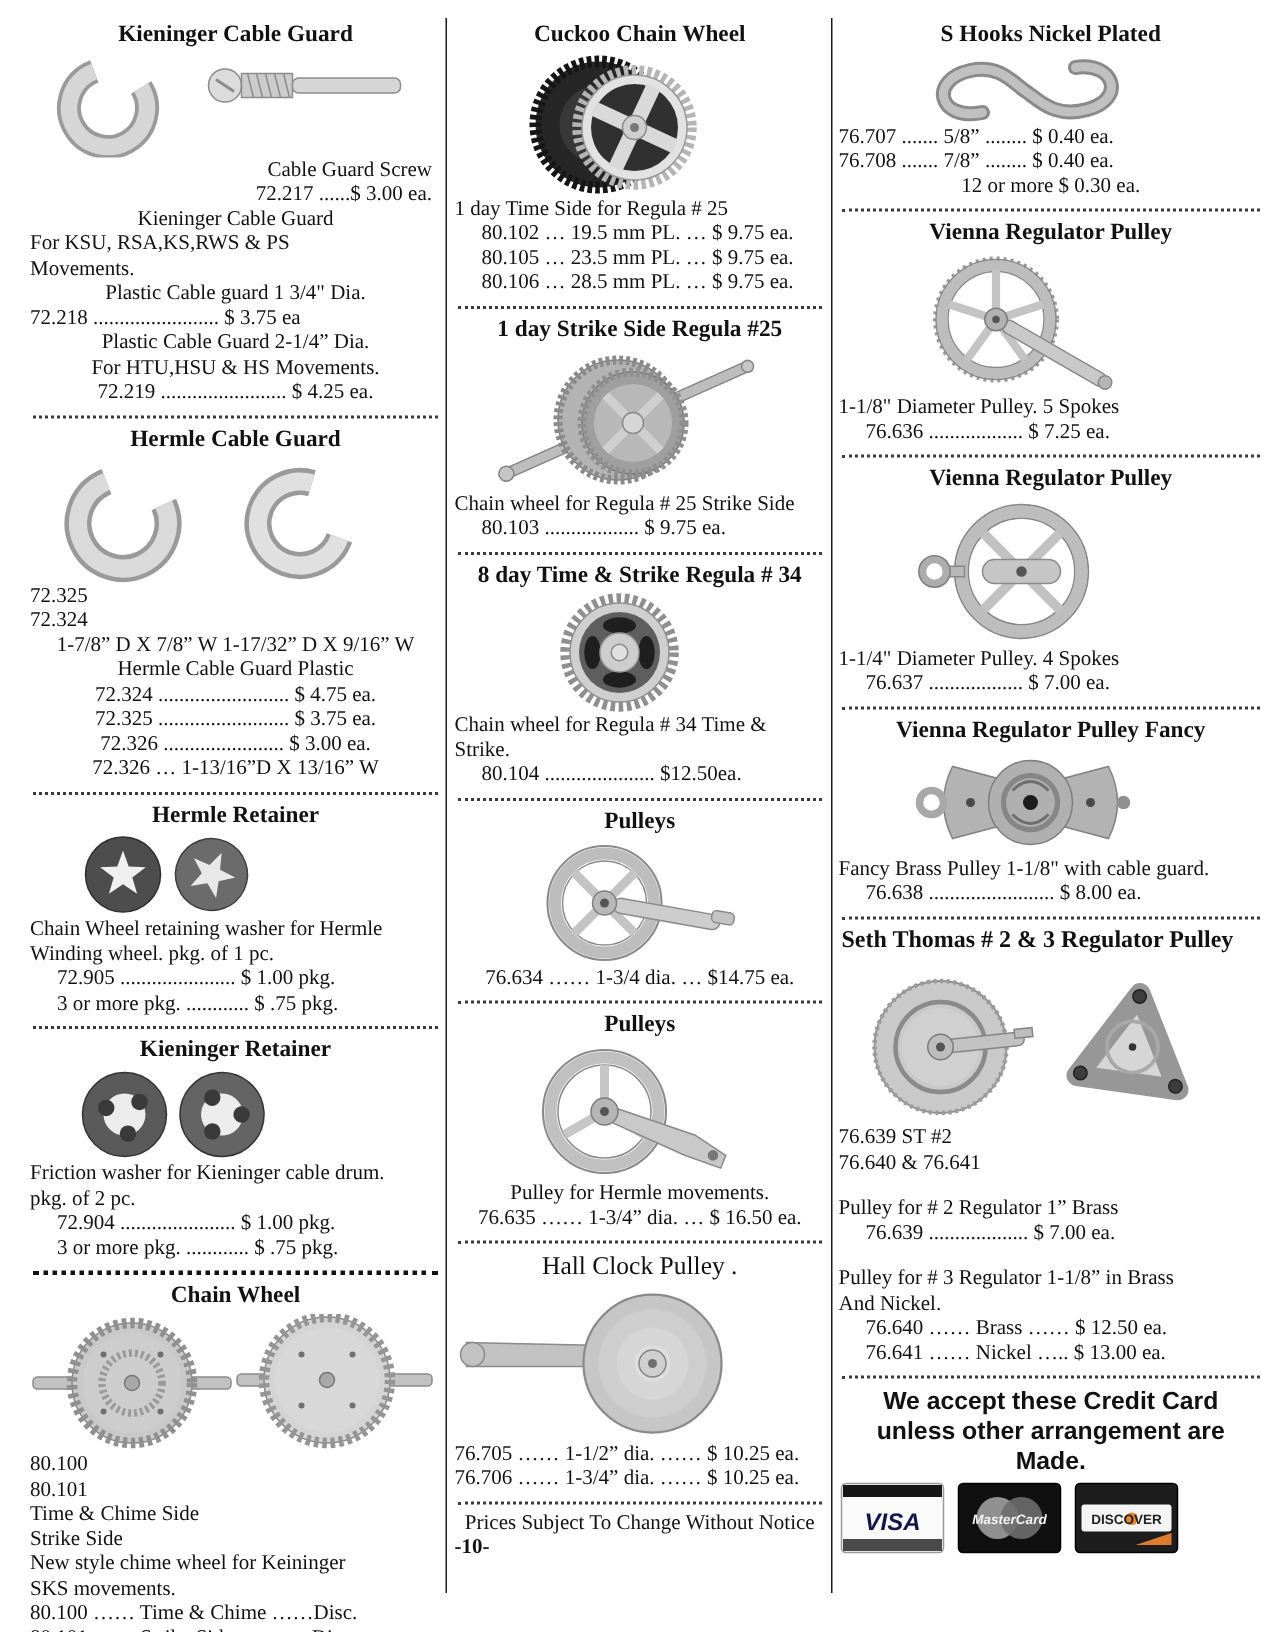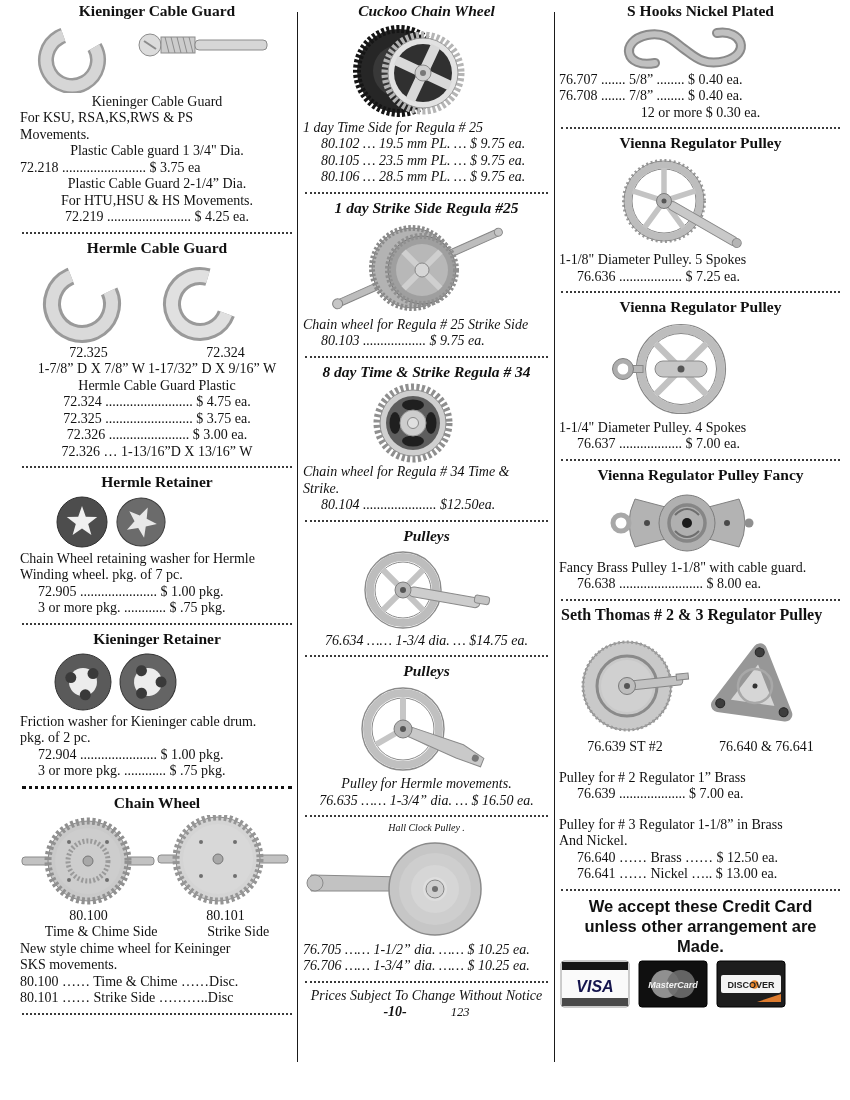--- a/index.html
+++ b/index.html
@@ -1,35 +1,35 @@
 <!DOCTYPE html>
 <html><head>
 <meta charset="utf-8">
 <style>
   html,body{margin:0;padding:0;background:#fff;}
   body{width:850px;height:1100px;position:relative;font-family:"Liberation Serif","DejaVu Serif",serif;color:#111;overflow:hidden;}
-  .col{position:absolute;top:0;height:1076px;overflow:hidden;}
+  .col{position:absolute;top:12px;height:1076px;overflow:hidden;}
   #col0{left:20px;width:274px;}
-  #col1{left:303px;width:247px;font-style:italic;}
+  #col1{left:303px;width:247px;}
   #col2{left:559px;width:283px;}
   .vdiv{position:absolute;top:12px;height:1050px;width:1px;background:#1a1a1a;}
   #vdiv0{left:297px;}
   #vdiv1{left:554px;}
   .section{margin:0 0 1px 0;}
   .title{font-weight:bold;font-size:15.5px;text-align:center;margin:2px 0 3px 0;line-height:1.15;}
-  .title.center-regular{font-weight:normal;font-size:10px;}
+  .title.center-regular{font-weight:normal;font-size:17px;}
   .title.left-bold{text-align:left;margin:4px 0 10px 2px;font-size:16px;}
   .line{font-size:14px;line-height:16.5px;}
   .a-left{text-align:left;}
   .a-center{text-align:center;}
   .a-right{text-align:right;padding-right:6px;}
   .ind{padding-left:18px;}
   .b{font-weight:normal;}
   .sans{font-family:"Liberation Sans","DejaVu Sans",sans-serif;font-weight:bold;font-size:16.5px;line-height:20px;}
-  .pair{display:flex;justify-content:space-around;font-size:14px;line-height:16.5px;}
+  .pair{display:flex;justify-content:space-around;font-size:14px;line-height:16.5px;flex-direction:column;}
   .pair.pagefoot{justify-content:center;gap:44px;align-items:baseline;}
   .pair.pagefoot span:first-child{font-weight:bold;}
   .pair.pagefoot span:last-child{font-size:12.5px;}
   .sep{border-top:2px dotted #3a3a3a;margin:6px 2px 5px 2px;height:0;}
   .sep.bold{border-top:3px dotted #111;}
   .img{display:flex;justify-content:flex-start;align-items:center;margin:1px 0;}
   svg{display:block;}
   text{font-family:"Liberation Sans","DejaVu Sans",sans-serif;}
 </style>
 </head>
@@ -46,20 +46,22 @@
    </g>
    <g transform="translate(120,22)">
      <circle cx="10" cy="0" r="11" fill="#dcdcdc" stroke="#8c8c8c"></circle>
      <line x1="4" y1="-4" x2="16" y2="4" stroke="#8c8c8c" stroke-width="2"></line>
      <rect x="21" y="-8" width="34" height="16" fill="#cccccc" stroke="#8c8c8c"></rect>
      <path d="M25,-8 l4,16 M31,-8 l4,16 M37,-8 l4,16 M43,-8 l4,16 M49,-8 l4,16" stroke="#8c8c8c" fill="none"></path>
      <rect x="55" y="-5" width="72" height="10" rx="4" fill="#d6d6d6" stroke="#8c8c8c"></rect>
    </g>
         </svg>
       </div>
+      <div class="line a-right">Cable Guard Screw</div>
+      <div class="line a-right">72.217 ......$ 3.00 ea.</div>
       <div class="line a-center">Kieninger Cable Guard</div>
       <div class="line a-left b">For KSU, RSA,KS,RWS &amp; PS</div>
       <div class="line a-left b">Movements.</div>
       <div class="line a-center">Plastic Cable guard  1 3/4" Dia.</div>
       <div class="line a-left">72.218 ........................ $ 3.75 ea</div>
       <div class="line a-center">Plastic Cable Guard  2-1/4” Dia.</div>
       <div class="line a-center">For  HTU,HSU &amp; HS Movements.</div>
       <div class="line a-center">72.219 ........................ $ 4.25 ea.</div>
       <div class="sep"></div>
     </div>
@@ -97,21 +99,21 @@
      <circle r="25" fill="#4d4d4d" stroke="#2e2e2e"></circle>
      <polygon points="0,-16 3.8,-5.3 15.2,-4.9 6.2,2 9.4,12.9 0,6.5 -9.4,12.9 -6.2,2 -15.2,-4.9 -3.8,-5.3" fill="#f0f0f0"></polygon>
    </g>
    <g transform="translate(121,28) rotate(25)">
      <circle r="24" fill="#6b6b6b" stroke="#3d3d3d"></circle>
      <polygon points="0,-16 3.8,-5.3 15.2,-4.9 6.2,2 9.4,12.9 0,6.5 -9.4,12.9 -6.2,2 -15.2,-4.9 -3.8,-5.3" fill="#e8e8e8"></polygon>
    </g>
         </svg>
       </div>
       <div class="line a-left">Chain Wheel retaining washer for Hermle</div>
-      <div class="line a-left">Winding wheel.  pkg. of 7 pc.</div>
+      <div class="line a-left">Winding wheel.  pkg. of 1 pc.</div>
       <div class="line a-left ind">72.905 ...................... $ 1.00 pkg.</div>
       <div class="line a-left ind">3 or more pkg. ............ $ .75 pkg.</div>
       <div class="sep"></div>
     </div>
     <div class="section">
       <div class="title center-bold">Kieninger  Retainer</div>
       <div class="img" style="height: 62px;">
         <svg width="190" height="62" viewBox="0 0 190 62">
    <g transform="translate(63,31)">
      <circle r="28" fill="#5a5a5a" stroke="#333"></circle>

